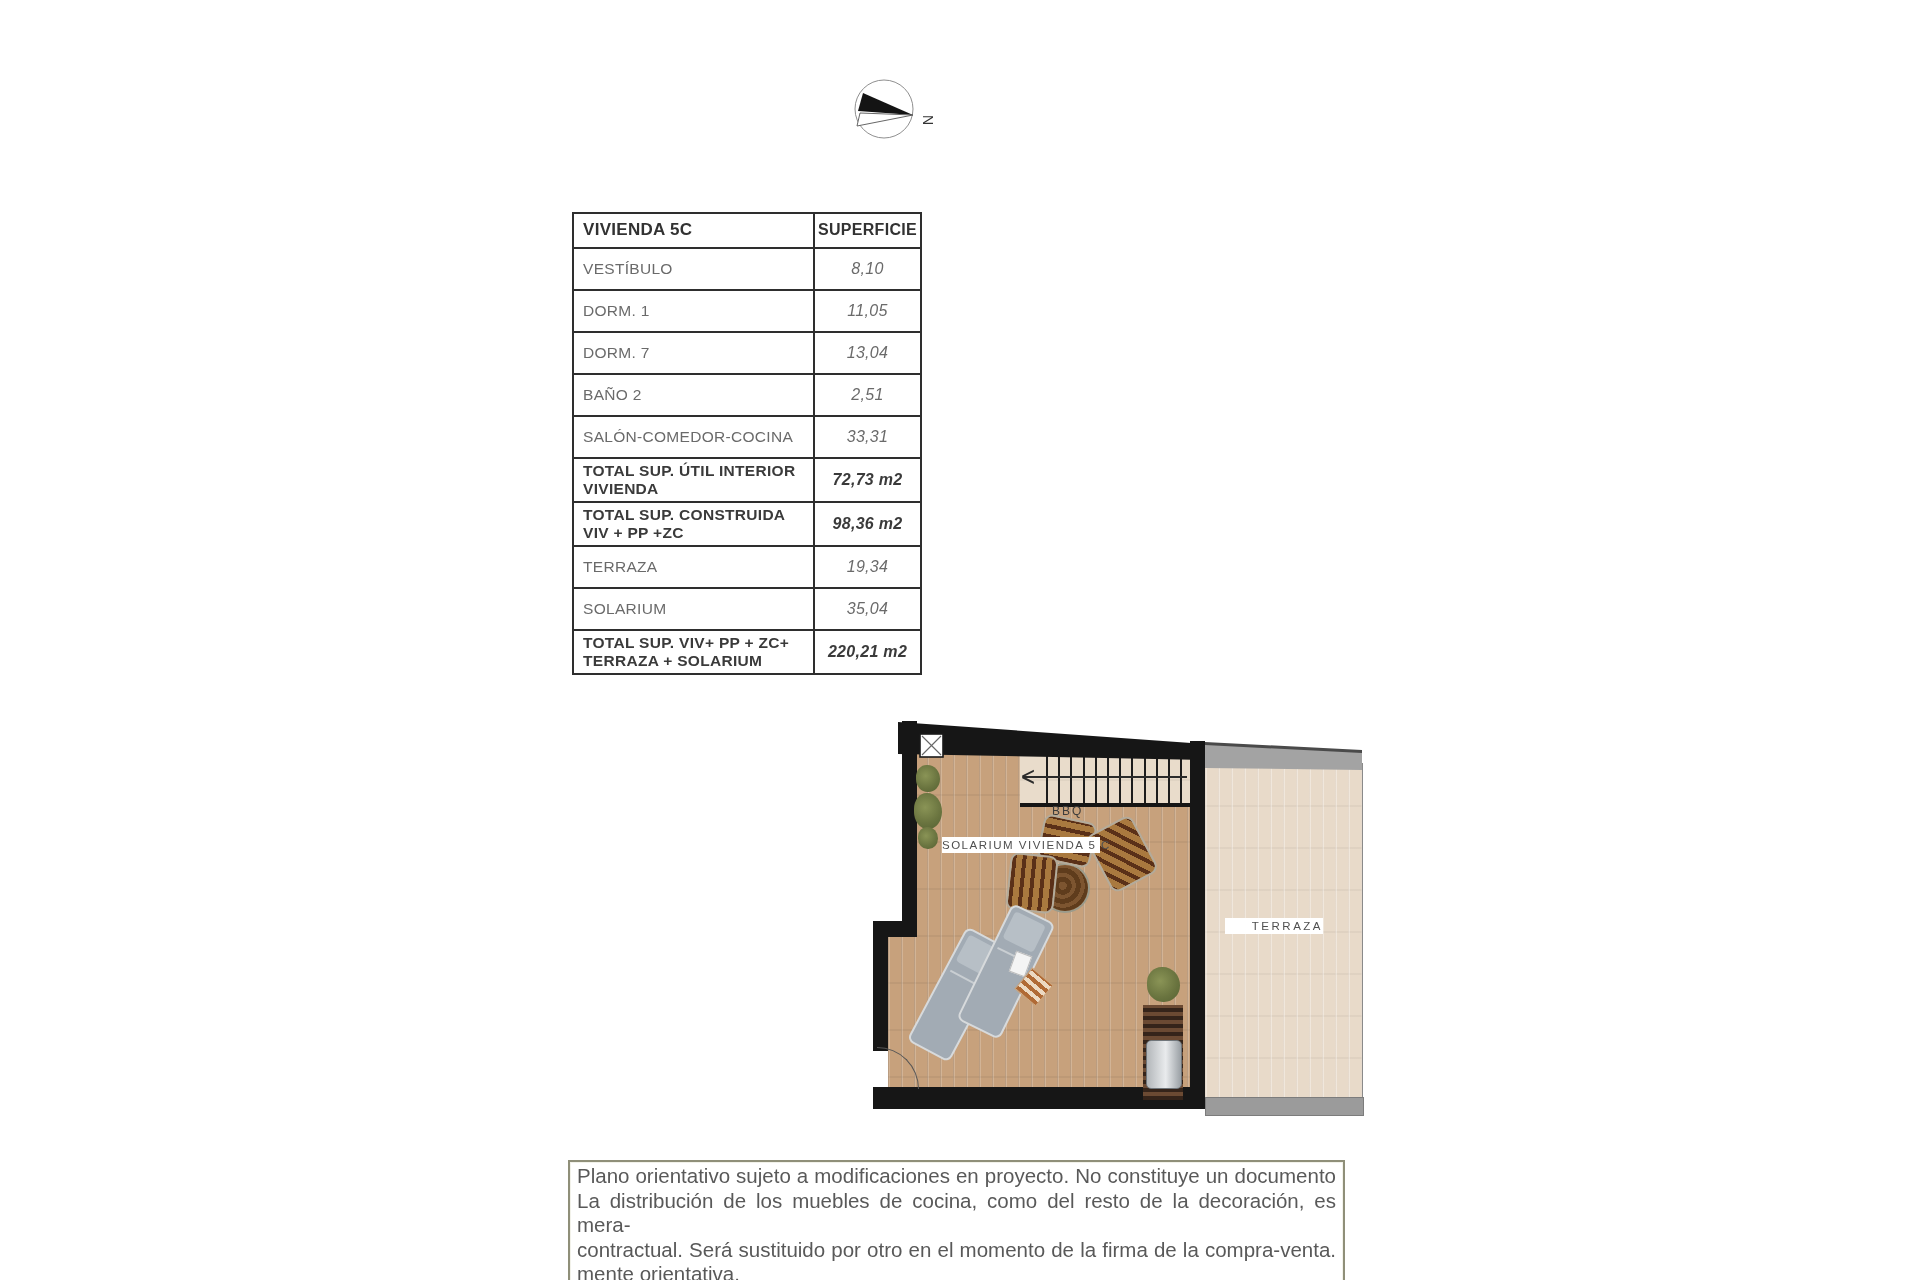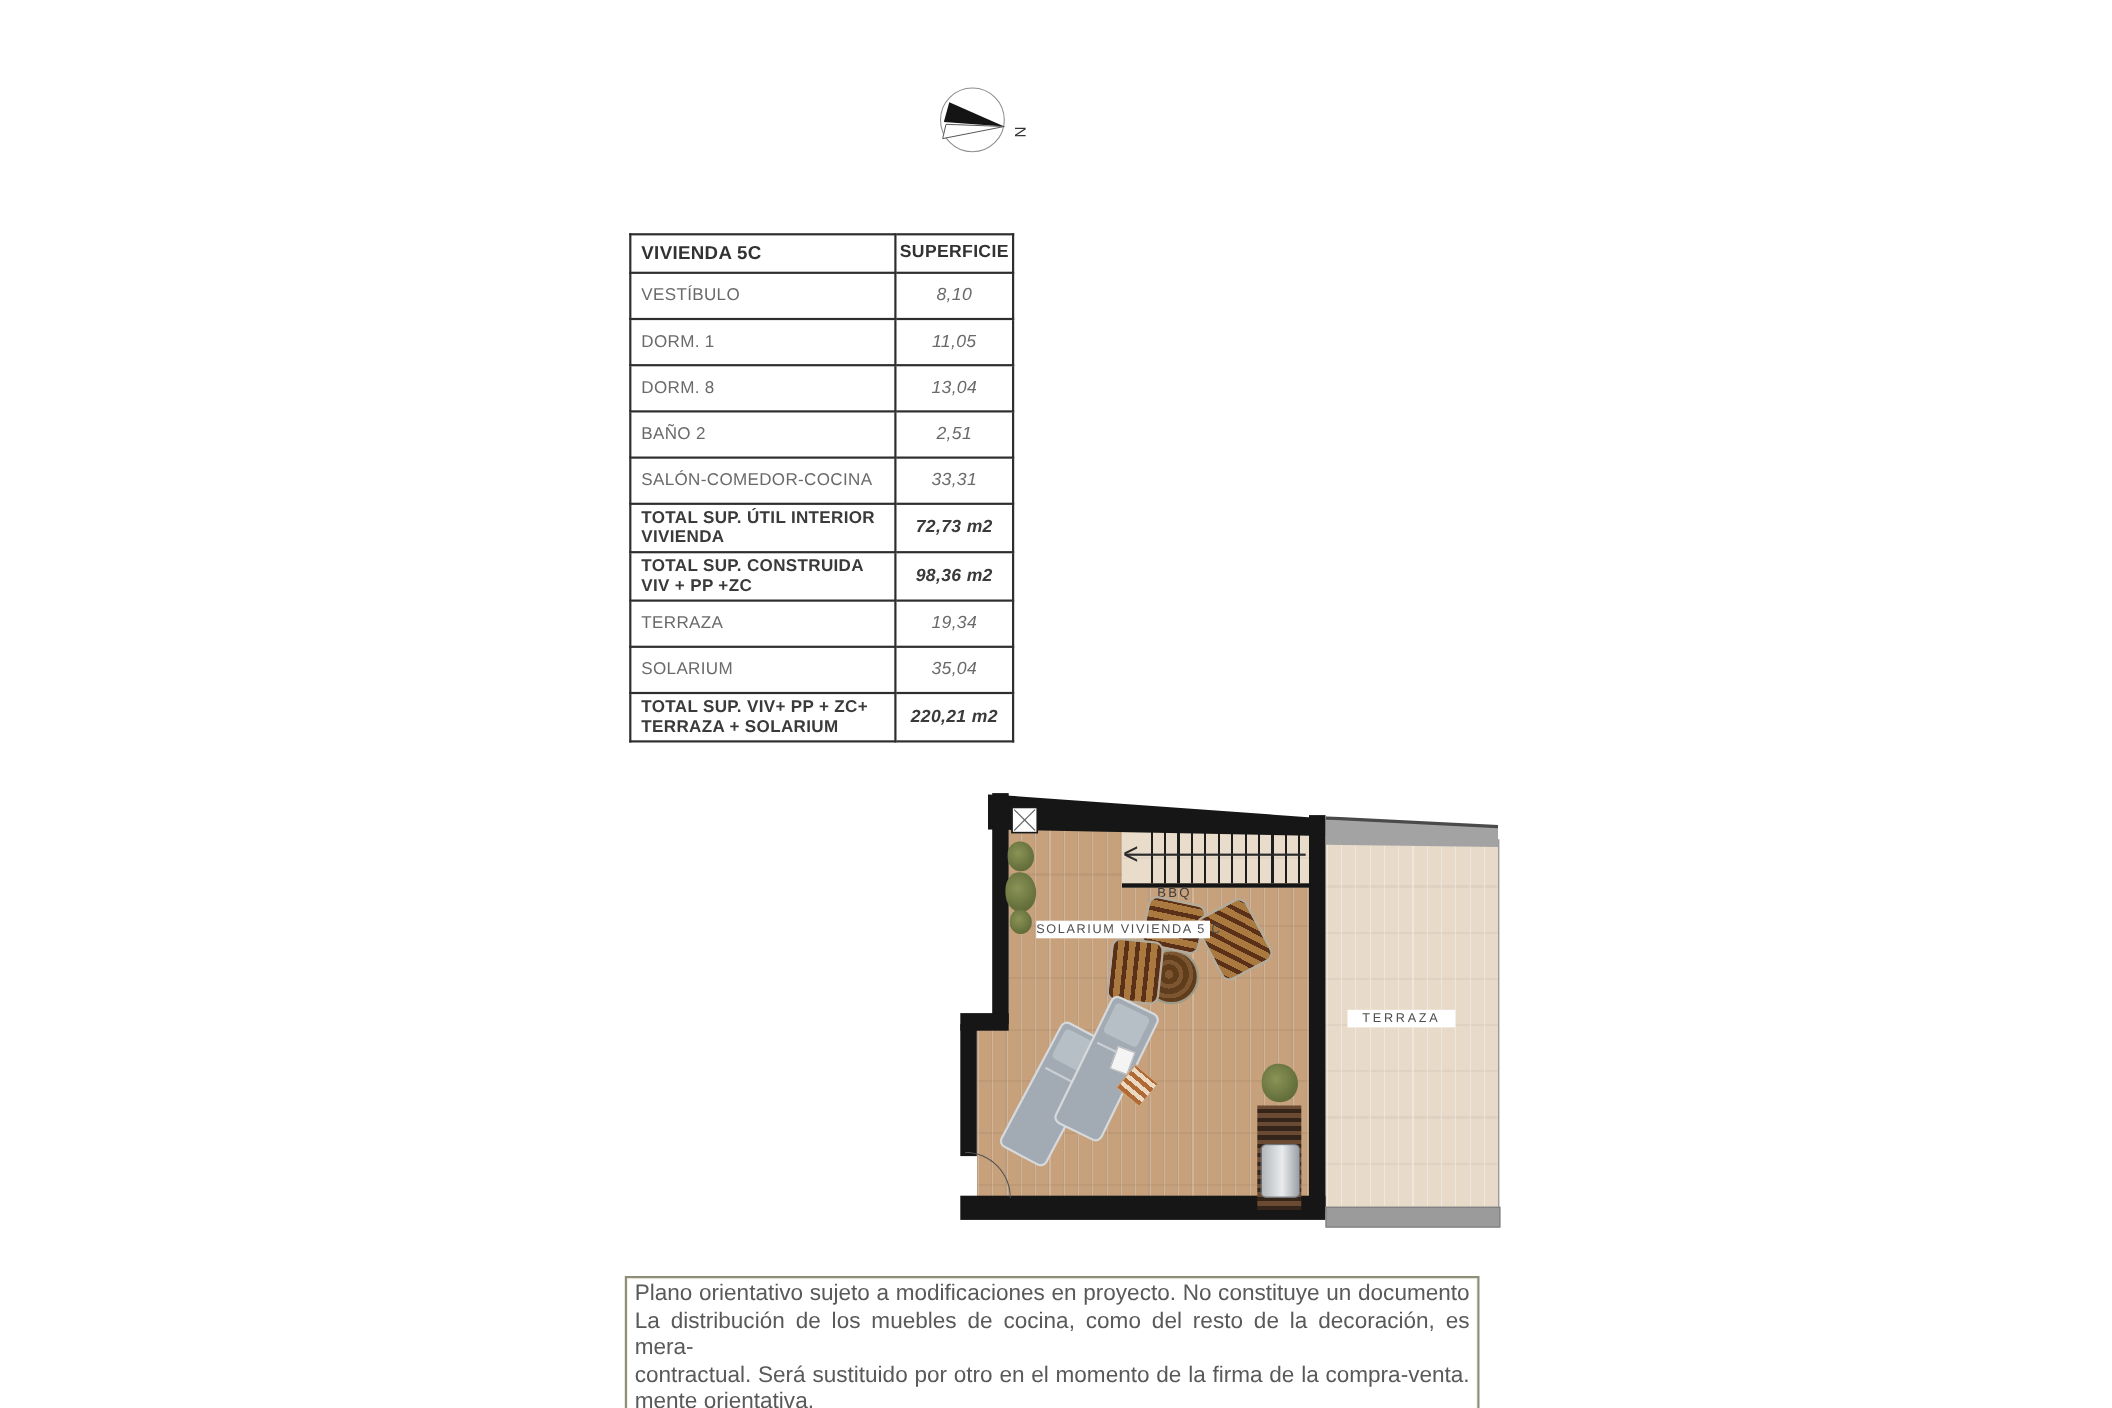--- a/index.html
+++ b/index.html
@@ -71,21 +71,21 @@
   .bottom-wall{left:3px;top:372px;width:332px;height:22px;}
   .right-wall{left:320px;top:26px;width:15px;height:360px;}
   .shaft-box{left:49px;top:18px;width:25px;height:25px;}
   .gray-edge-line{left:335px;top:25px;width:157px;height:30px;background:#4a4a4a;
     clip-path:polygon(0 2px,100% 10px,100% 14px,0 7px);}
   .gray-top-band{left:335px;top:27px;width:157px;height:28px;background:#a3a3a3;
     clip-path:polygon(0 3px,100% 11px,100% 100%,0 26px);}
   .gray-bottom-band{left:335px;top:382px;width:157px;height:17px;background:#9b9b9b;
     border:1px solid #7c7c7c;}
   .room-label{background:#ffffff;color:#4f4f4f;font-size:11.5px;letter-spacing:2.5px;
-    text-align:center;line-height:16px;height:16px;white-space:nowrap;}
+    text-align:right;line-height:16px;height:16px;white-space:nowrap;}
   .solarium-label{left:72px;top:122px;width:158px;letter-spacing:1.5px;}
   .terraza-label{left:355px;top:203px;width:98px;}
   .round-table{left:172px;top:150px;width:46px;height:46px;border-radius:50%;
     background:repeating-radial-gradient(circle at 45% 45%, #7d5530 0 4px, #5f3c1c 4px 9px);
     box-shadow:0 0 0 2px #9b9b8b;}
   .chair{border:2px solid #b3ab9b;border-radius:9px;}
   .chair-top{left:170px;top:103px;width:50px;height:42px;transform:rotate(12deg);
     background:repeating-linear-gradient(0deg,#5a3018 0 4px,#a9793f 4px 10px);}
   .chair-left{left:138px;top:139px;width:44px;height:54px;transform:rotate(6deg);
     background:repeating-linear-gradient(90deg,#5a3018 0 4px,#a9793f 4px 10px);}
@@ -145,21 +145,21 @@
   </tr>
   <tr class="single">
     <td>VESTÍBULO</td>
     <td class="val">8,10</td>
   </tr>
   <tr class="single">
     <td>DORM. 1</td>
     <td class="val">11,05</td>
   </tr>
   <tr class="single">
-    <td>DORM. 8</td>
+    <td>DORM. 7</td>
     <td class="val">13,04</td>
   </tr>
   <tr class="single">
     <td>BAÑO 2</td>
     <td class="val">2,51</td>
   </tr>
   <tr class="single">
     <td>SALÓN-COMEDOR-COCINA</td>
     <td class="val">33,31</td>
   </tr>

